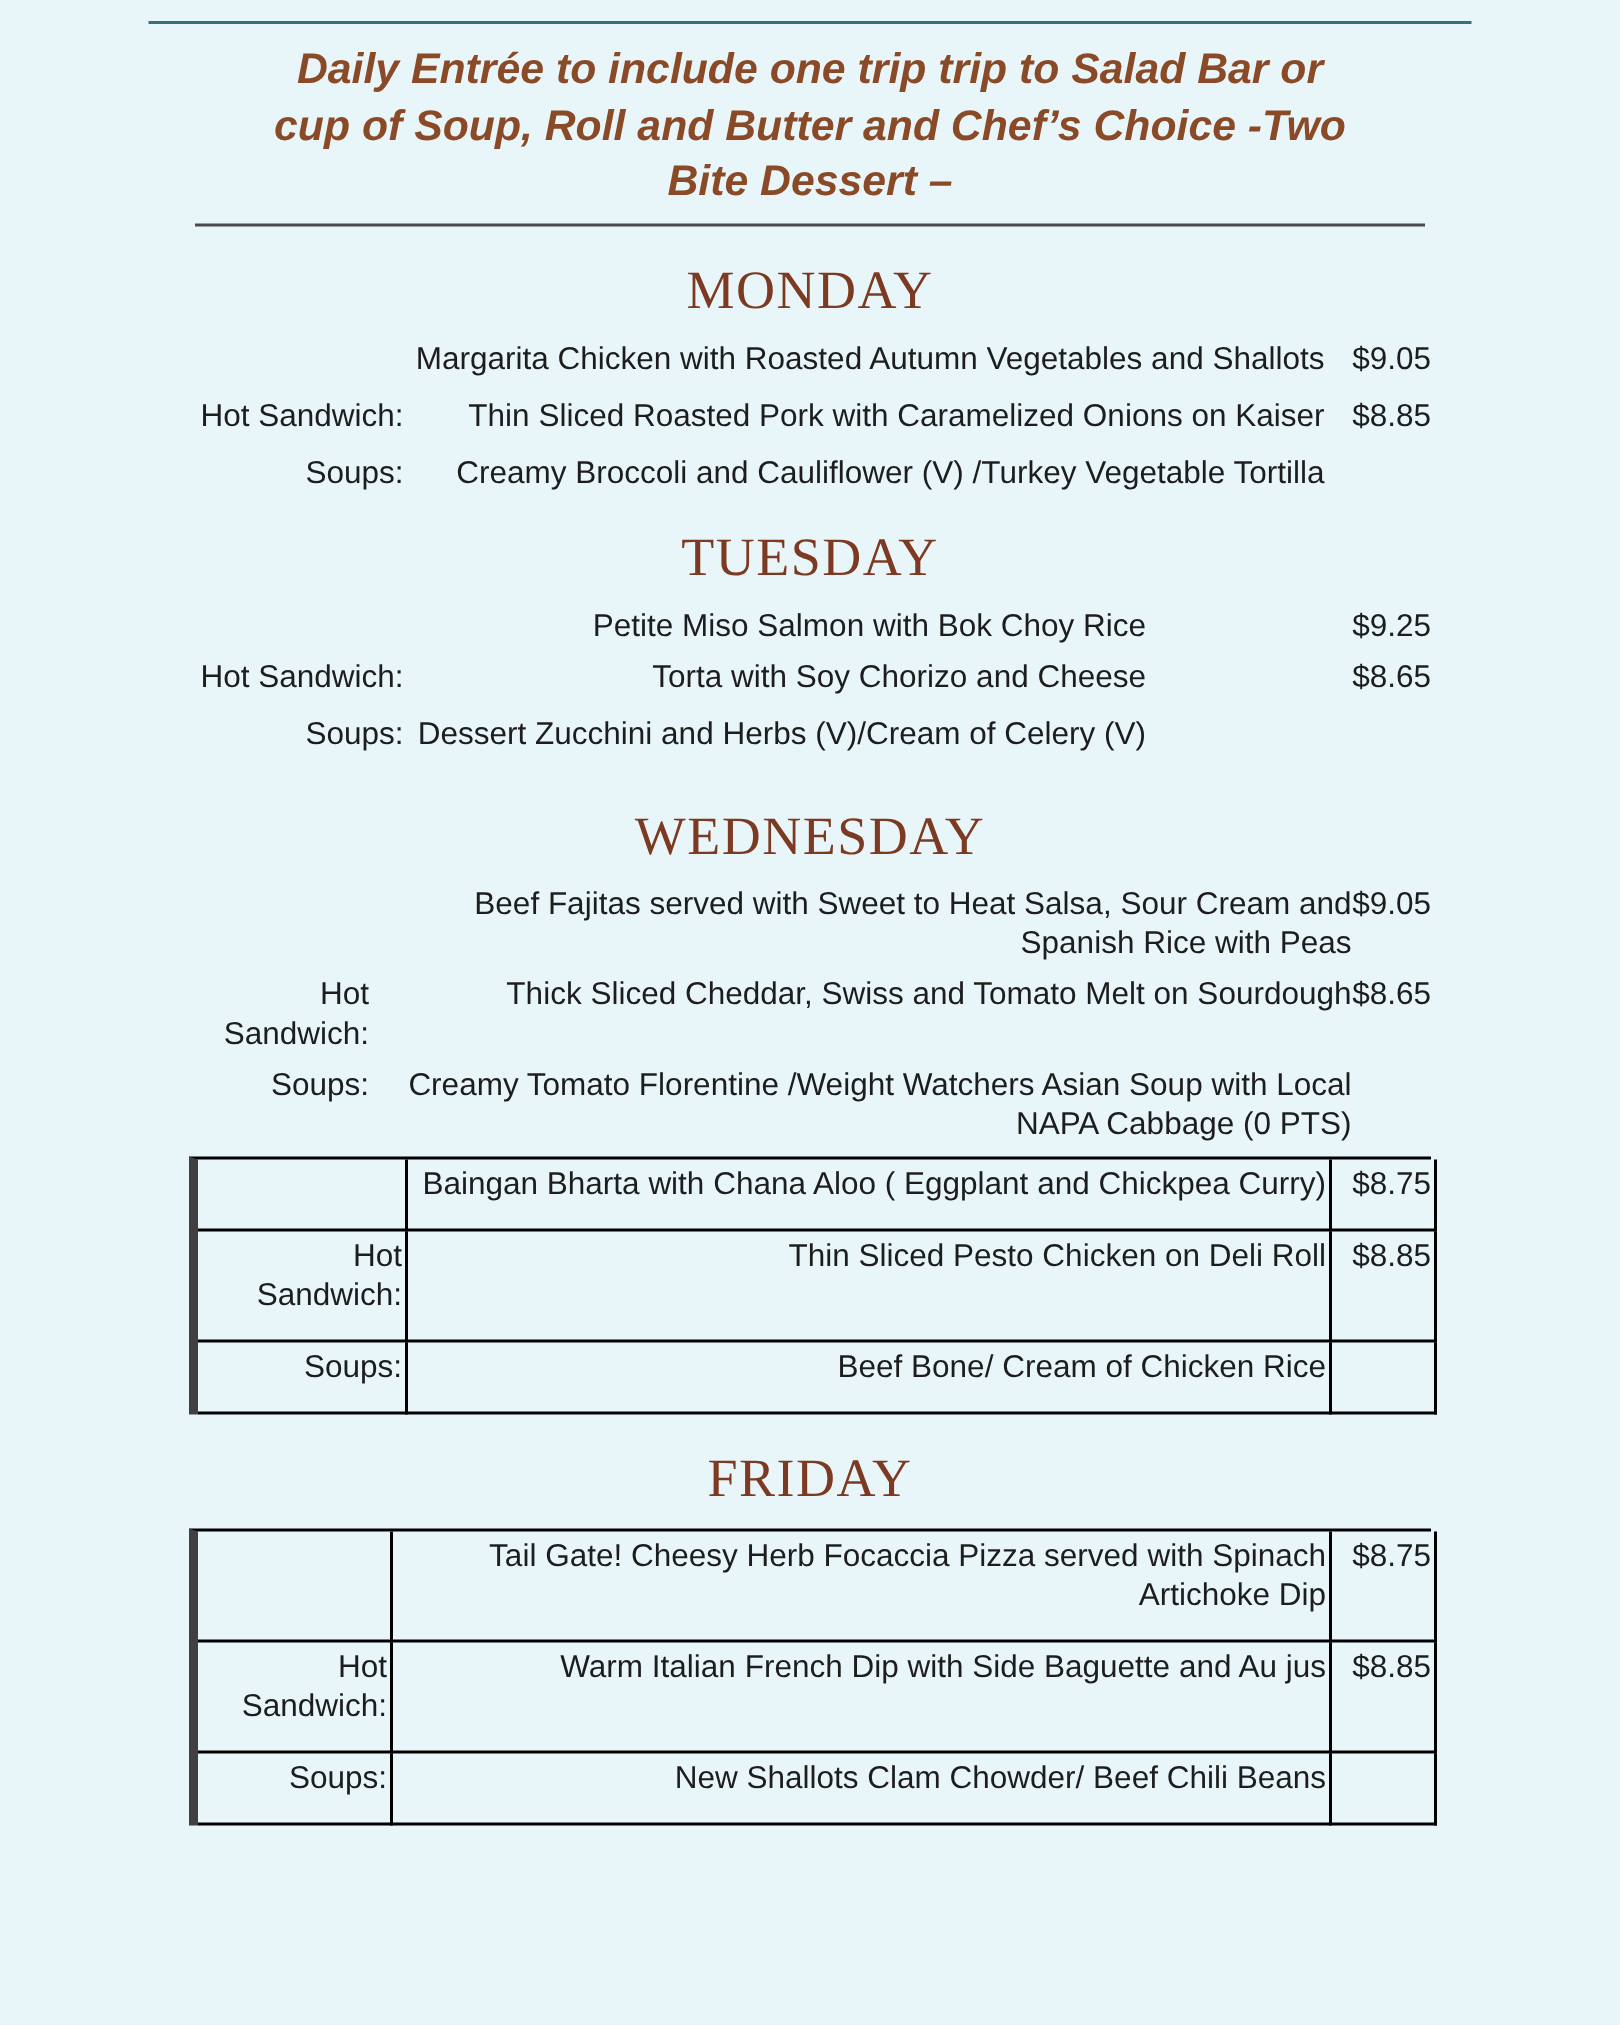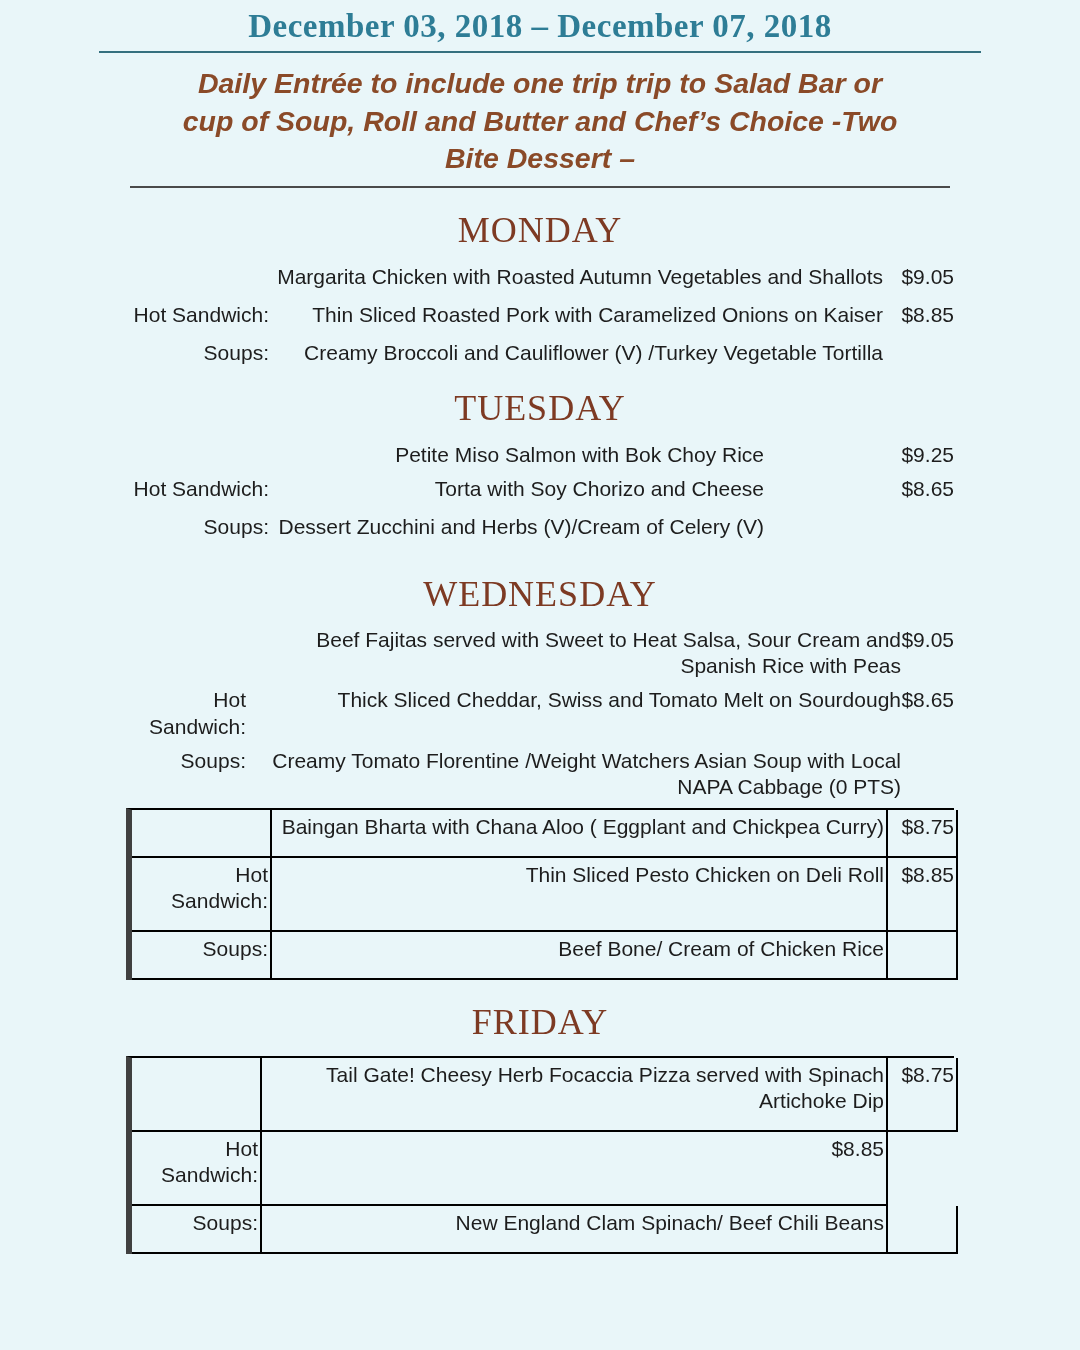--- a/index.html
+++ b/index.html
@@ -84,21 +84,20 @@
     border-bottom: 2px solid #000;
     padding: 4px 2px 16px 4px;
   }
   .day-friday .row { grid-template-columns: 130px 626px 70px; }
 </style>
 </head>
 <body style="--bg: #e9f6f9; --title: #2e7d96; --notice: #8a4a28; --day: #7d3a23; --body: #1d1d1d;">
 
 <div class="page">
 
-  <h1 class="date-range">December 03, 2018 – December 07, 2018</h1>
 
   <hr class="title-rule">
 
   <div class="notice">
     <div>Daily Entrée to include one trip trip to Salad Bar or</div>
     <div>cup of Soup, Roll and Butter and Chef’s Choice -Two</div>
     <div>Bite Dessert –</div>
   </div>
 
   <hr class="notice-rule">
@@ -186,24 +185,25 @@
       <section class="day day-friday bordered">
         <h2 class="day-title">FRIDAY</h2>
         <div class="rows">
           <div class="row">
             <div class="cell label"></div>
             <div class="cell dish">Tail Gate! Cheesy Herb Focaccia Pizza served with Spinach Artichoke Dip</div>
             <div class="cell price">$8.75</div>
           </div>
           <div class="row">
             <div class="cell label">Hot Sandwich:</div>
+            <div class="cell dish">Warm Italian French Dip with Side Baguette and Au jus</div>
             <div class="cell price">$8.85</div>
           </div>
           <div class="row">
             <div class="cell label">Soups:</div>
-            <div class="cell dish">New England Clam Spinach/ Beef Chili Beans</div>
+            <div class="cell dish">New Shallots Clam Chowder/ Beef Chili Beans</div>
             <div class="cell price"></div>
           </div>
         </div>
       </section>
     </div>
 
 </div>
 
 </body></html>

